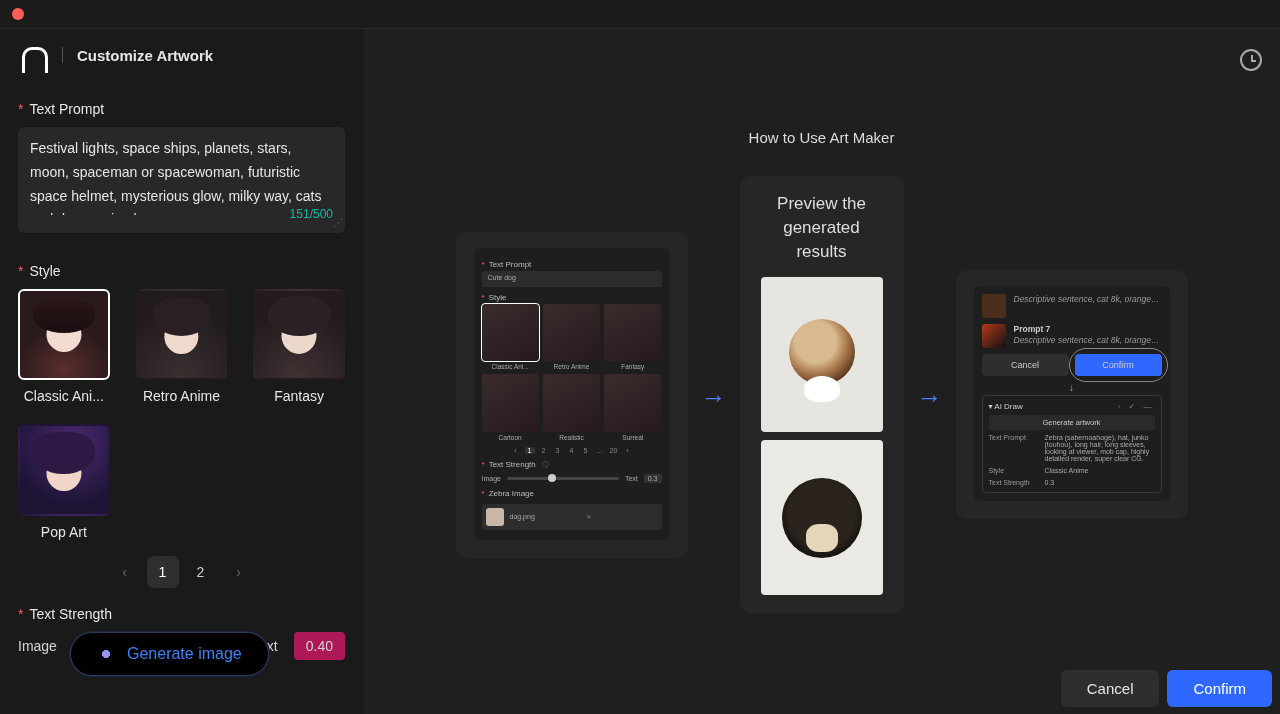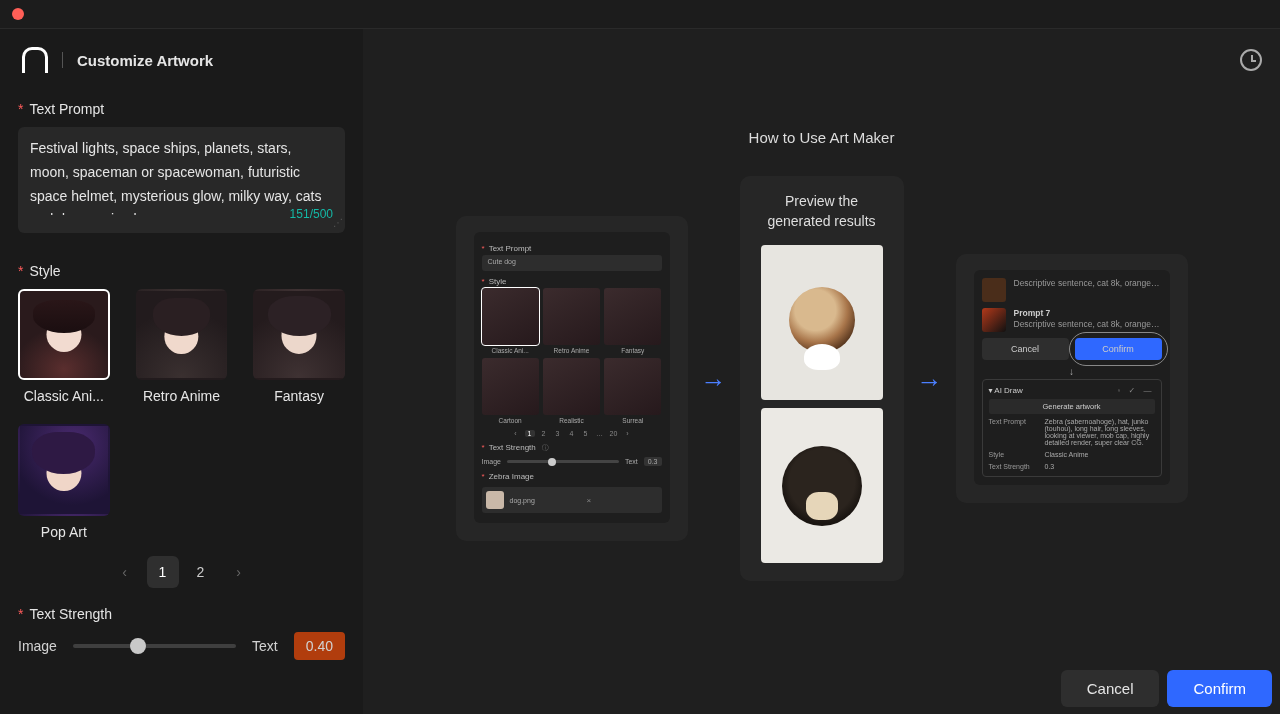--- a/index.html
+++ b/index.html
@@ -39,21 +39,21 @@
   padding: 18px 18px 0 18px;
   overflow: hidden;
   position: relative;
 }
 .main {
   flex: 1; height: 100%;
   background: #1f1f1f;
   position: relative;
 }
 
-.sidebar-header { display: flex; align-items: center; gap: 14px; margin-bottom: 28px; }
+.sidebar-header { display: flex; gap: 14px; margin-bottom: 28px; }
 .logo {
   width: 26px; height: 26px;
   border: 3px solid #fff; border-radius: 10px 10px 0 0;
   border-bottom: none;
   position: relative;
   margin-left: 4px;
 }
 .vbar { width: 1px; height: 16px; background: #555; }
 .sidebar-header-title { font-size: 15px; font-weight: 600; }
 
@@ -96,21 +96,21 @@
 
 .pager { display:flex; align-items:center; justify-content:center; gap:6px; margin-bottom:18px; }
 .pager-btn {
   width:32px; height:32px; display:flex; align-items:center; justify-content:center;
   border-radius:6px; font-size:14px; color:#ccc; cursor:pointer;
 }
 .pager-btn.active { background:#2f2f2f; color:#fff; }
 .pager-btn.nav { color:#666; }
 
 .strength { display:flex; align-items:center; gap:16px; font-size:14px; }
-.strength-val { background:#c2410c; padding:6px 12px; border-radius:4px; }
+.strength-val { background:#be185d; padding:6px 12px; border-radius:4px; }
 .slider-wrap { flex:1; position:relative; height:24px; overflow:hidden; }
 .slider-track { position:absolute; left:0; right:0; top:50%; height:4px; background:#444; transform:translateY(-50%); border-radius:2px; }
 .slider-handle { position:absolute; top:50%; transform:translate(-50%,-50%); width:16px; height:16px; border-radius:50%; background:#dcdcdc; }
 
 .gen-pill {
   position:absolute; left:70px; bottom:38px;
   background:#000;
   border:1px solid #2e3a55;
   border-radius: 999px;
   padding: 12px 26px;
@@ -138,21 +138,21 @@
 .history-icon::after {
   content:""; position:absolute; left:50%; top:50%; width:30%; height:2px;
   background:#aaa;
 }
 .main-title { text-align:center; font-size:15px; font-weight:500; margin-top:100px; margin-bottom:30px; color:#dcdcdc; }
 .howto { display:flex; align-items:center; justify-content:center; gap:0; padding:0 44px; }
 .card {
   background:#262626; border-radius:10px; width:232px; padding:16px 18px 18px;
   display:flex; flex-direction:column; align-items:center;
 }
-.card-title { font-size:14px; text-align:center; margin-bottom:14px; color:#dedede; line-height:1.4; min-height:36px; display:flex; align-items:center; }
+.card-title { font-size:17px; text-align:center; margin-bottom:14px; color:#dedede; line-height:1.4; min-height:36px; display:flex; align-items:center; }
 .card-body { width:100%; flex:1; }
 .card-body.screenshot {
   background:#1e1e1e; border-radius:6px; padding:8px 8px 10px;
 }
 .arrow {
   width:52px; text-align:center; font-size:26px; color:#4b7fff; font-weight:300;
 }
 
 .mini1-label { color:#bbb; font-size:8px; display:flex; gap:4px; margin:4px 0 2px; }
 .mini-asterisk { color:#ff5c5c; }
@@ -181,21 +181,21 @@
 .dog2 { background:#ebe9e4; }
 .dog2::before { content:""; position:absolute; left:50%; top:50%; width:80px; height:80px; border-radius:50%; background:radial-gradient(circle at 50% 45%, #2b241e 55%, #1a1511 70%); transform:translate(-50%,-50%); }
 .dog2::after { content:""; position:absolute; left:50%; top:63%; width:32px; height:28px; border-radius:40%; background:#e6d6b9; transform:translate(-50%,-50%); }
 
 .conf-list { background:#1e1e1e; border-radius:6px; padding:8px; font-size:9px; color:#ccc; }
 .conf-row { display:flex; gap:8px; margin-bottom:6px; }
 .conf-thumb { width:24px; height:24px; border-radius:3px; background:#4a2d1a; flex-shrink:0; }
 .conf-thumb.d2 { background:linear-gradient(135deg,#b3391a,#111); position:relative; }
 .conf-text { flex:1; font-size:8.5px; line-height:1.3; }
 .conf-title { font-weight:600; }
-.conf-desc { color:#999; }
+.conf-desc { color:#999;font-style:italic; }
 .conf-btns { display:flex; gap:6px; margin:6px 0; }
 .conf-btn { flex:1; text-align:center; padding:6px 0; border-radius:4px; font-size:9px; }
 .conf-btn.cancel { background:#2e2e2e; }
 .conf-btn.ok { background:#2f68ff; position:relative; }
 .conf-btn.ok::after { content:""; position:absolute; inset:-6px -6px; border:1px solid #888; border-radius:999px; }
 .arrow-dn { text-align:center; font-size:10px; color:#aaa; margin-bottom:2px; }
 .conf-panel { border:1px solid #3a3a3a; border-radius:4px; padding:6px; }
 .conf-panel-top { display:flex; justify-content:space-between; align-items:center; font-size:8px; color:#ccc; margin-bottom:4px; }
 .conf-panel-btn { background:#2a2a2a; text-align:center; font-size:7.5px; padding:3px; border-radius:2px; margin-bottom:4px; }
 .conf-table { display:grid; grid-template-columns:56px 1fr; row-gap:5px; font-size:7px; color:#999; }
@@ -292,20 +292,24 @@
     <div class="strength" style="opacity:.9;">
       <span>Image</span>
       <div class="slider-wrap">
         <div class="slider-track"></div>
         <div class="slider-handle" style="left:40%"></div>
       </div>
       <span>Text</span>
       <span class="strength-val">0.40</span>
     </div>
 
+    <div class="gen-pill">
+      <div class="sparkle"></div>
+      <span>Generate image</span>
+    </div>
   </div>
 
   <div class="main">
     <div class="history-icon"></div>
     <div class="main-title">How to Use Art Maker</div>
 
     <div class="howto">
 
       <div class="card">
         <div class="card-body screenshot">

